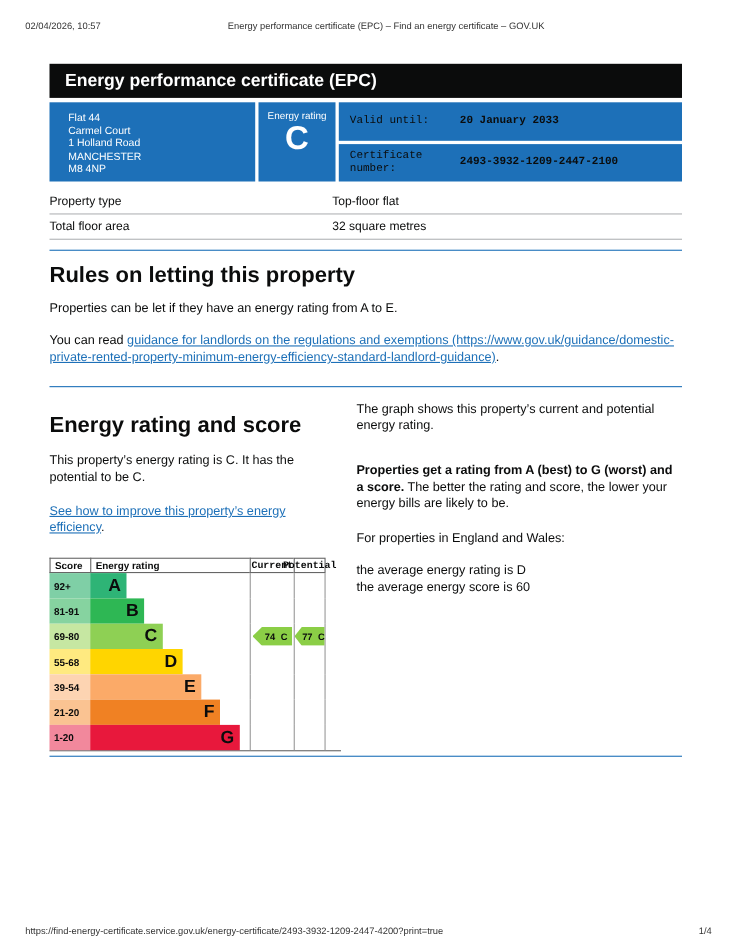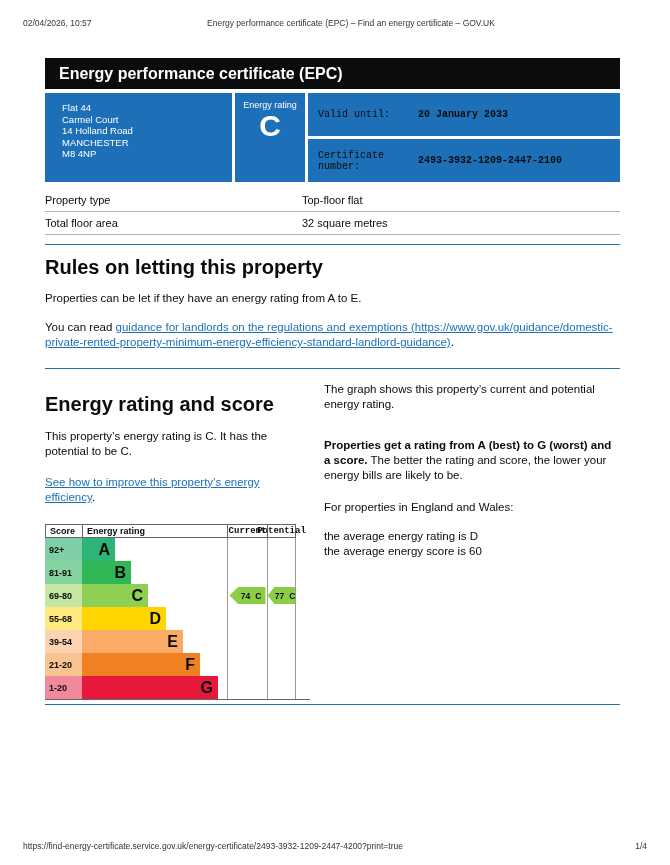--- a/index.html
+++ b/index.html
@@ -18,21 +18,21 @@
   
   .print-header{position:relative;padding:18px 23px 0;font-size:8.5px;color:#333;height:29px;}
   .ph-date{position:absolute;left:23px;top:18px;}
   .ph-title{position:absolute;left:60px;right:60px;top:18px;text-align:center;padding-left:32px;}
   .print-footer{position:absolute;left:23px;right:23px;bottom:14px;display:flex;justify-content:space-between;font-size:8.5px;color:#333;}
 
   .content{width:575px;margin-left:45px;margin-top:29px;}
 
   .banner{background:var(--banner-bg);color:#fff;font-weight:bold;font-size:16px;padding:7px 14px;line-height:17px;}
 
-  .summary{display:flex;gap:3px;margin-top:4px;height:89px;}
+  .summary{display:flex;gap:3px;margin-top:4px;height:72px;}
   .panel{background:var(--blue);color:#fff;}
   .p-address{width:187px;padding:9px 17px;font-size:9.5px;line-height:11.5px;}
   .p-rating{width:70px;text-align:center;padding-top:7px;}
   .p-rating .lbl{font-size:9px;}
   .p-rating .big{font-size:30px;font-weight:bold;line-height:32px;}
   .p-right{flex:1;display:flex;flex-direction:column;gap:3px;}
   .p-row{background:var(--blue);flex:1;display:flex;align-items:center;padding:0 10px;font-size:10px;font-family:Liberation Mono, monospace;}
   .p-row .lab{width:100px;}
   .p-row .val{font-weight:bold;}
 
@@ -83,21 +83,21 @@
 </div>
 
 <div class="content">
 
   <div class="banner">Energy performance certificate (EPC)</div>
 
   <div class="summary">
     <div class="panel p-address">
         <div>Flat 44</div>
         <div>Carmel Court</div>
-        <div>14 Holland Road</div>
+        <div>1 Holland Road</div>
         <div>MANCHESTER</div>
         <div>M8 4NP</div>
       </div>
     <div class="panel p-rating">
       <div class="lbl">Energy rating</div>
       <div class="big">C</div>
     </div>
     <div class="p-right">
       <div class="p-row">
         <span class="lab">Valid until:</span>

